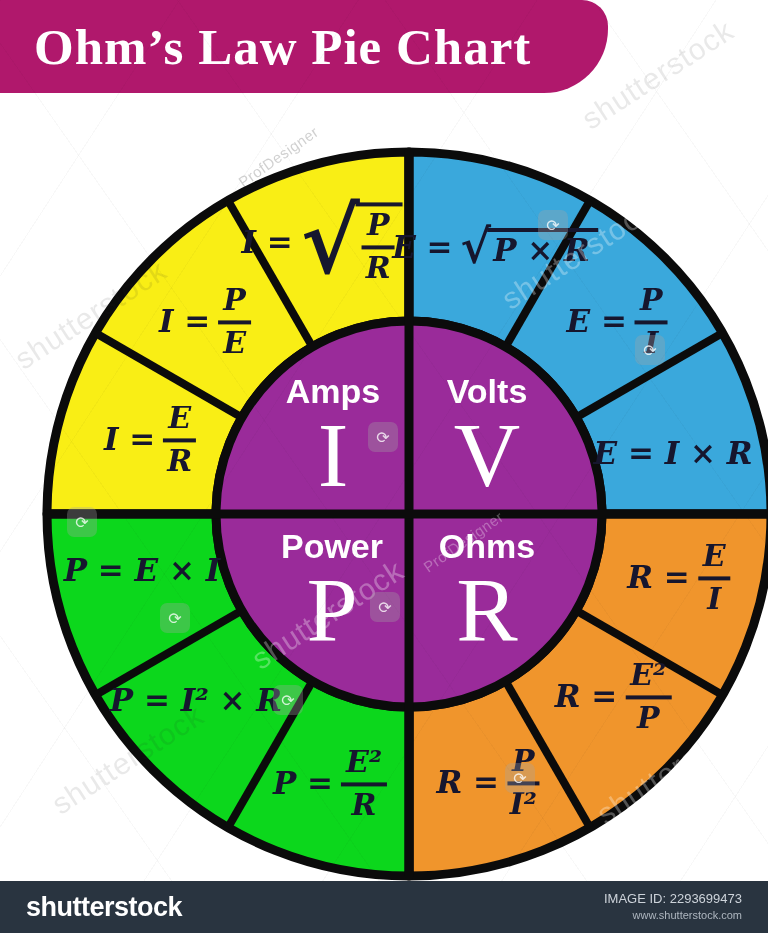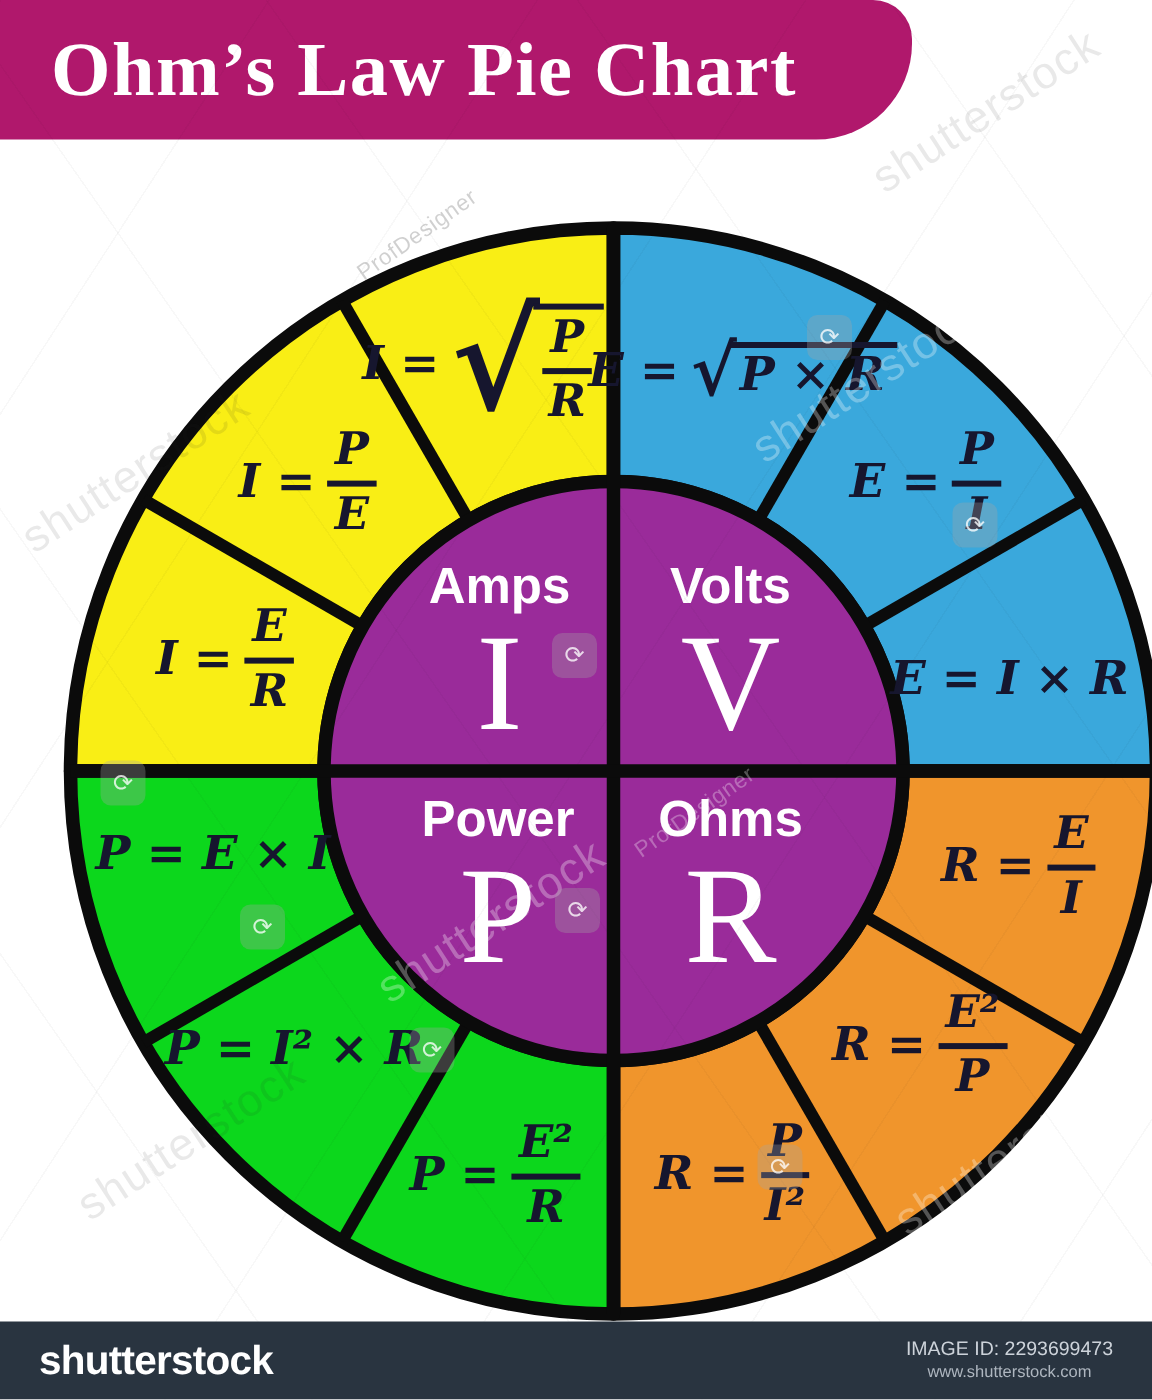--- a/index.html
+++ b/index.html
@@ -50,21 +50,21 @@
     repeating-linear-gradient(55deg, rgba(0,0,0,0.028) 0 1px, transparent 1px 170px);}
 
   
   .footer{position:absolute;left:0;top:881px;width:768px;height:52px;background:#293440;
           display:flex;align-items:center;justify-content:space-between;padding:0 26px;
           box-sizing:border-box;z-index:10;}
   .footer .logo{font-family:"Liberation Sans",sans-serif;font-weight:700;font-size:27px;
                 color:#fff;letter-spacing:-0.5px;}
   .footer-right{text-align:right;line-height:1.45;}
   .footer-right .image-id{color:#cdd3da;font-size:13px;}
-  .footer-right .site-url{color:#aeb6bf;font-size:11px;text-align:center;}
+  .footer-right .site-url{color:#aeb6bf;font-size:11px;}
 </style>
 </head>
 <body>
 
 <div class="stage">
 
   <div class="banner">
     <h1>Ohm’s Law Pie Chart</h1>
   </div>
 

